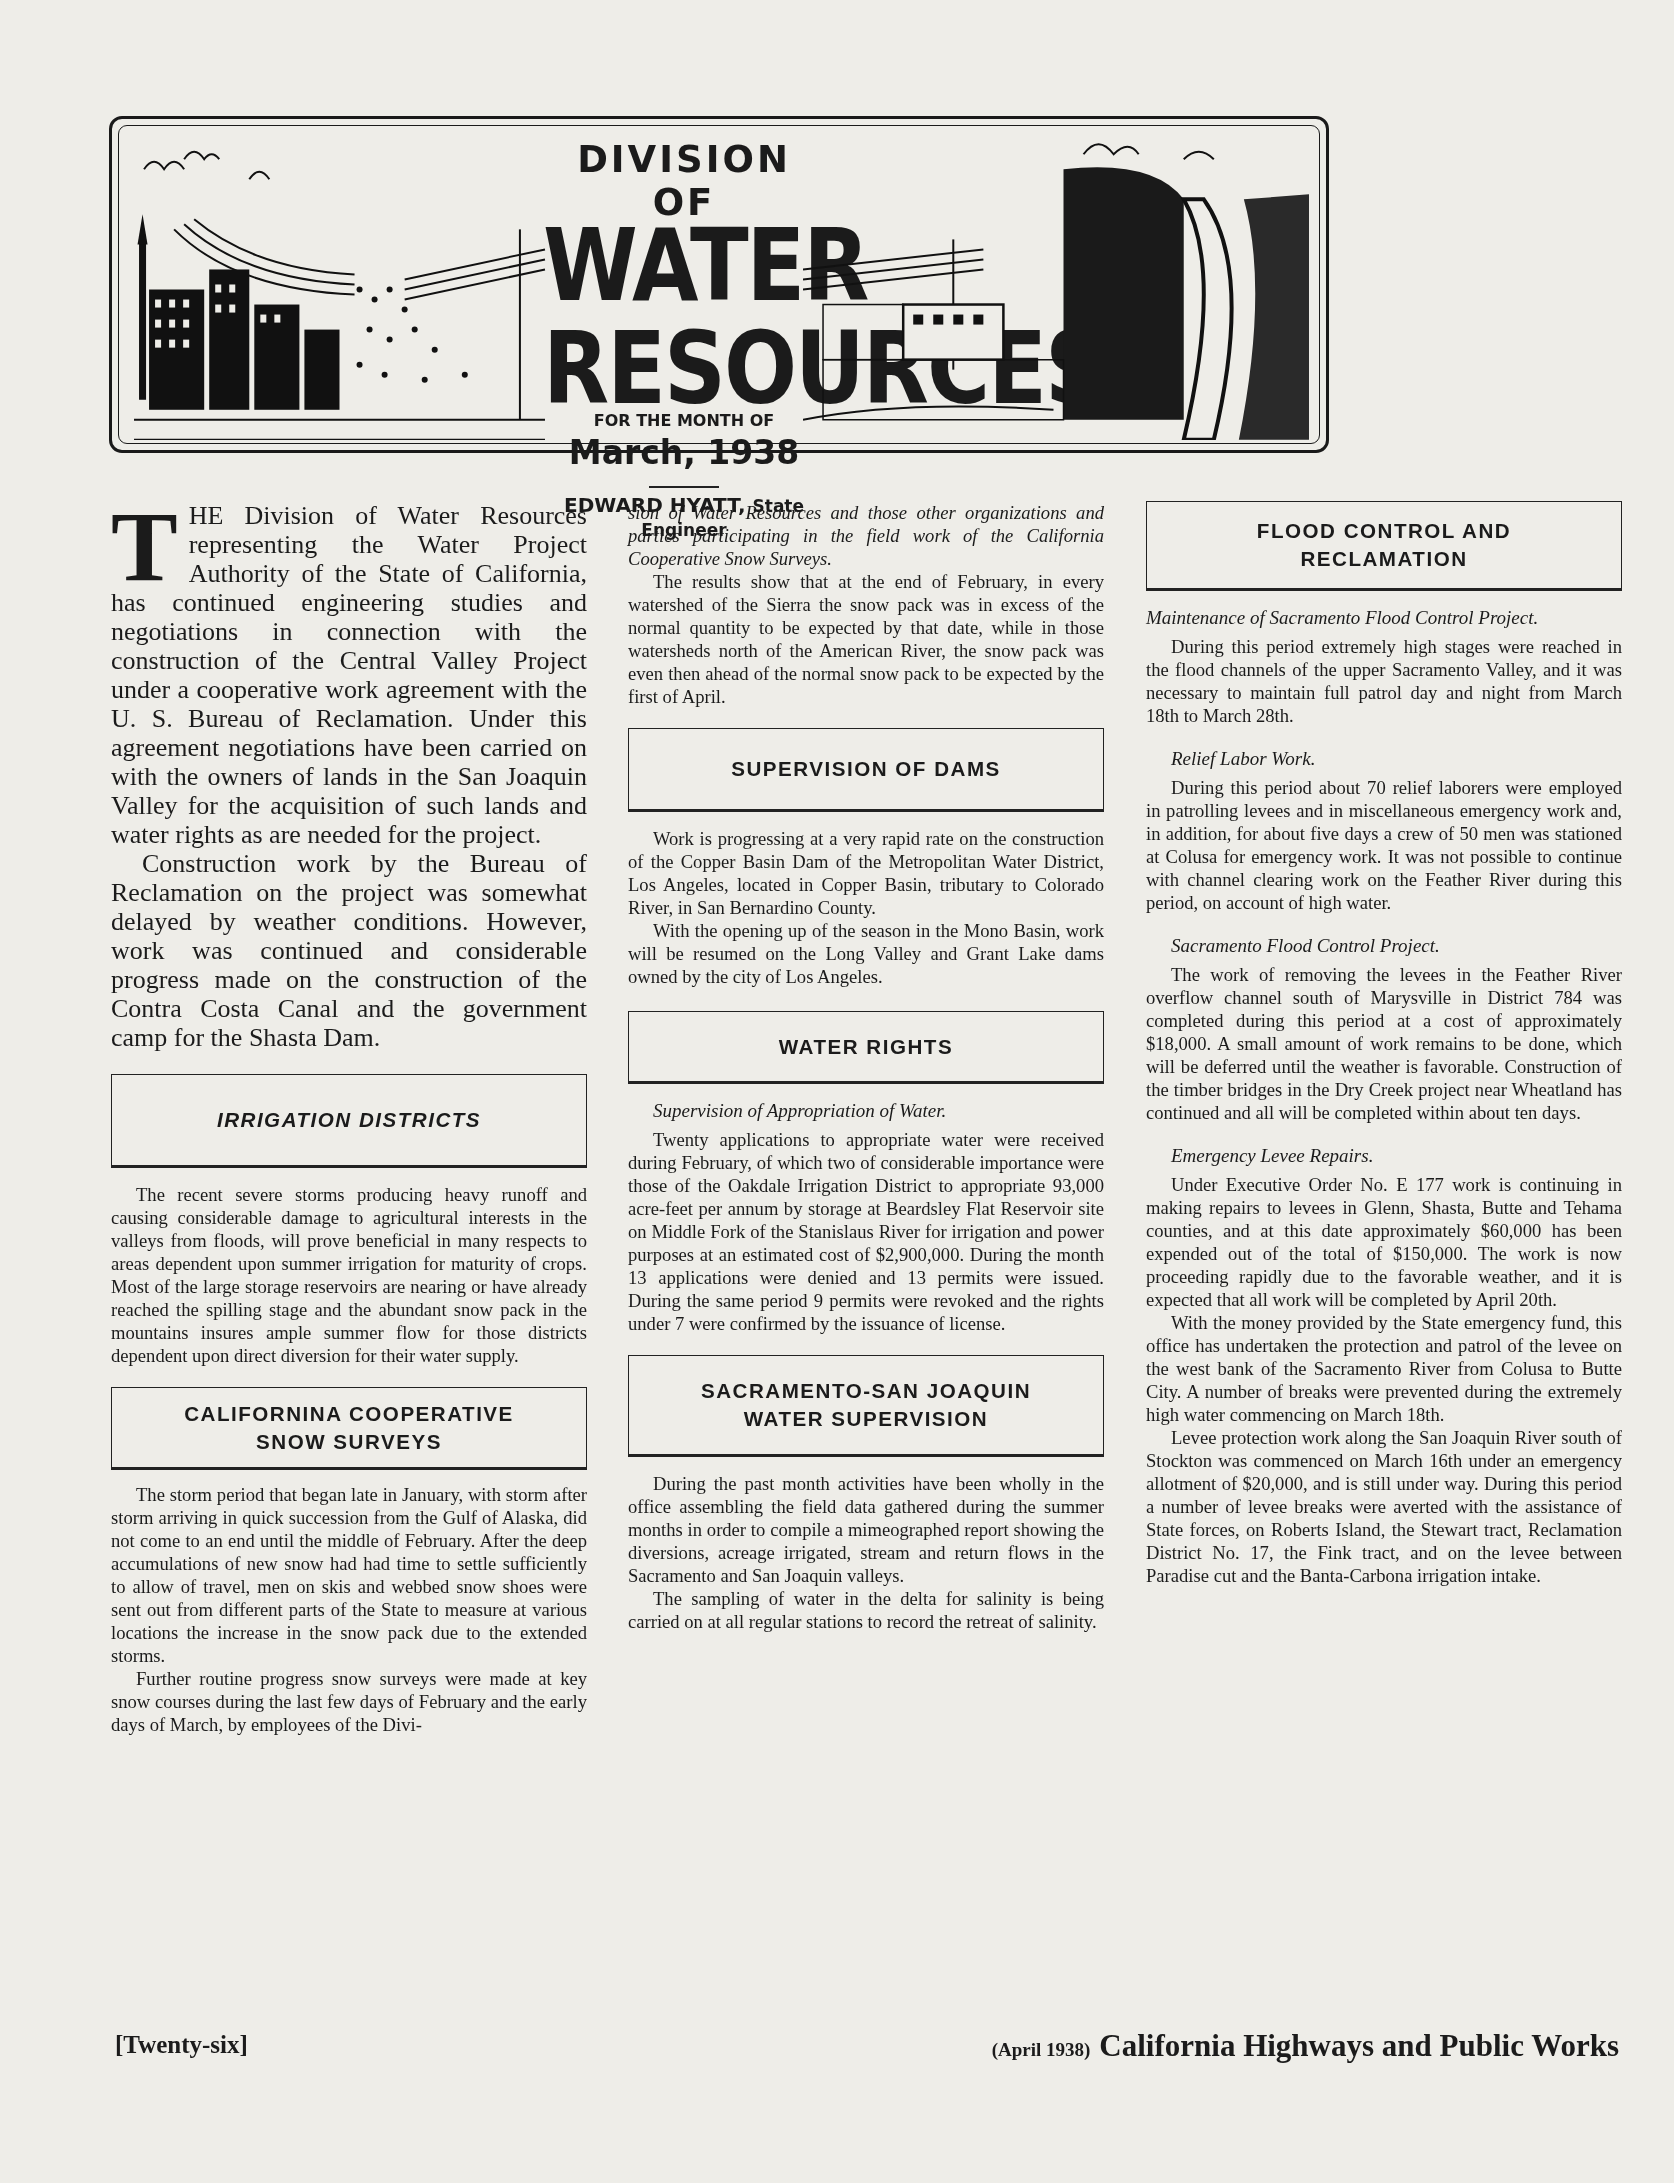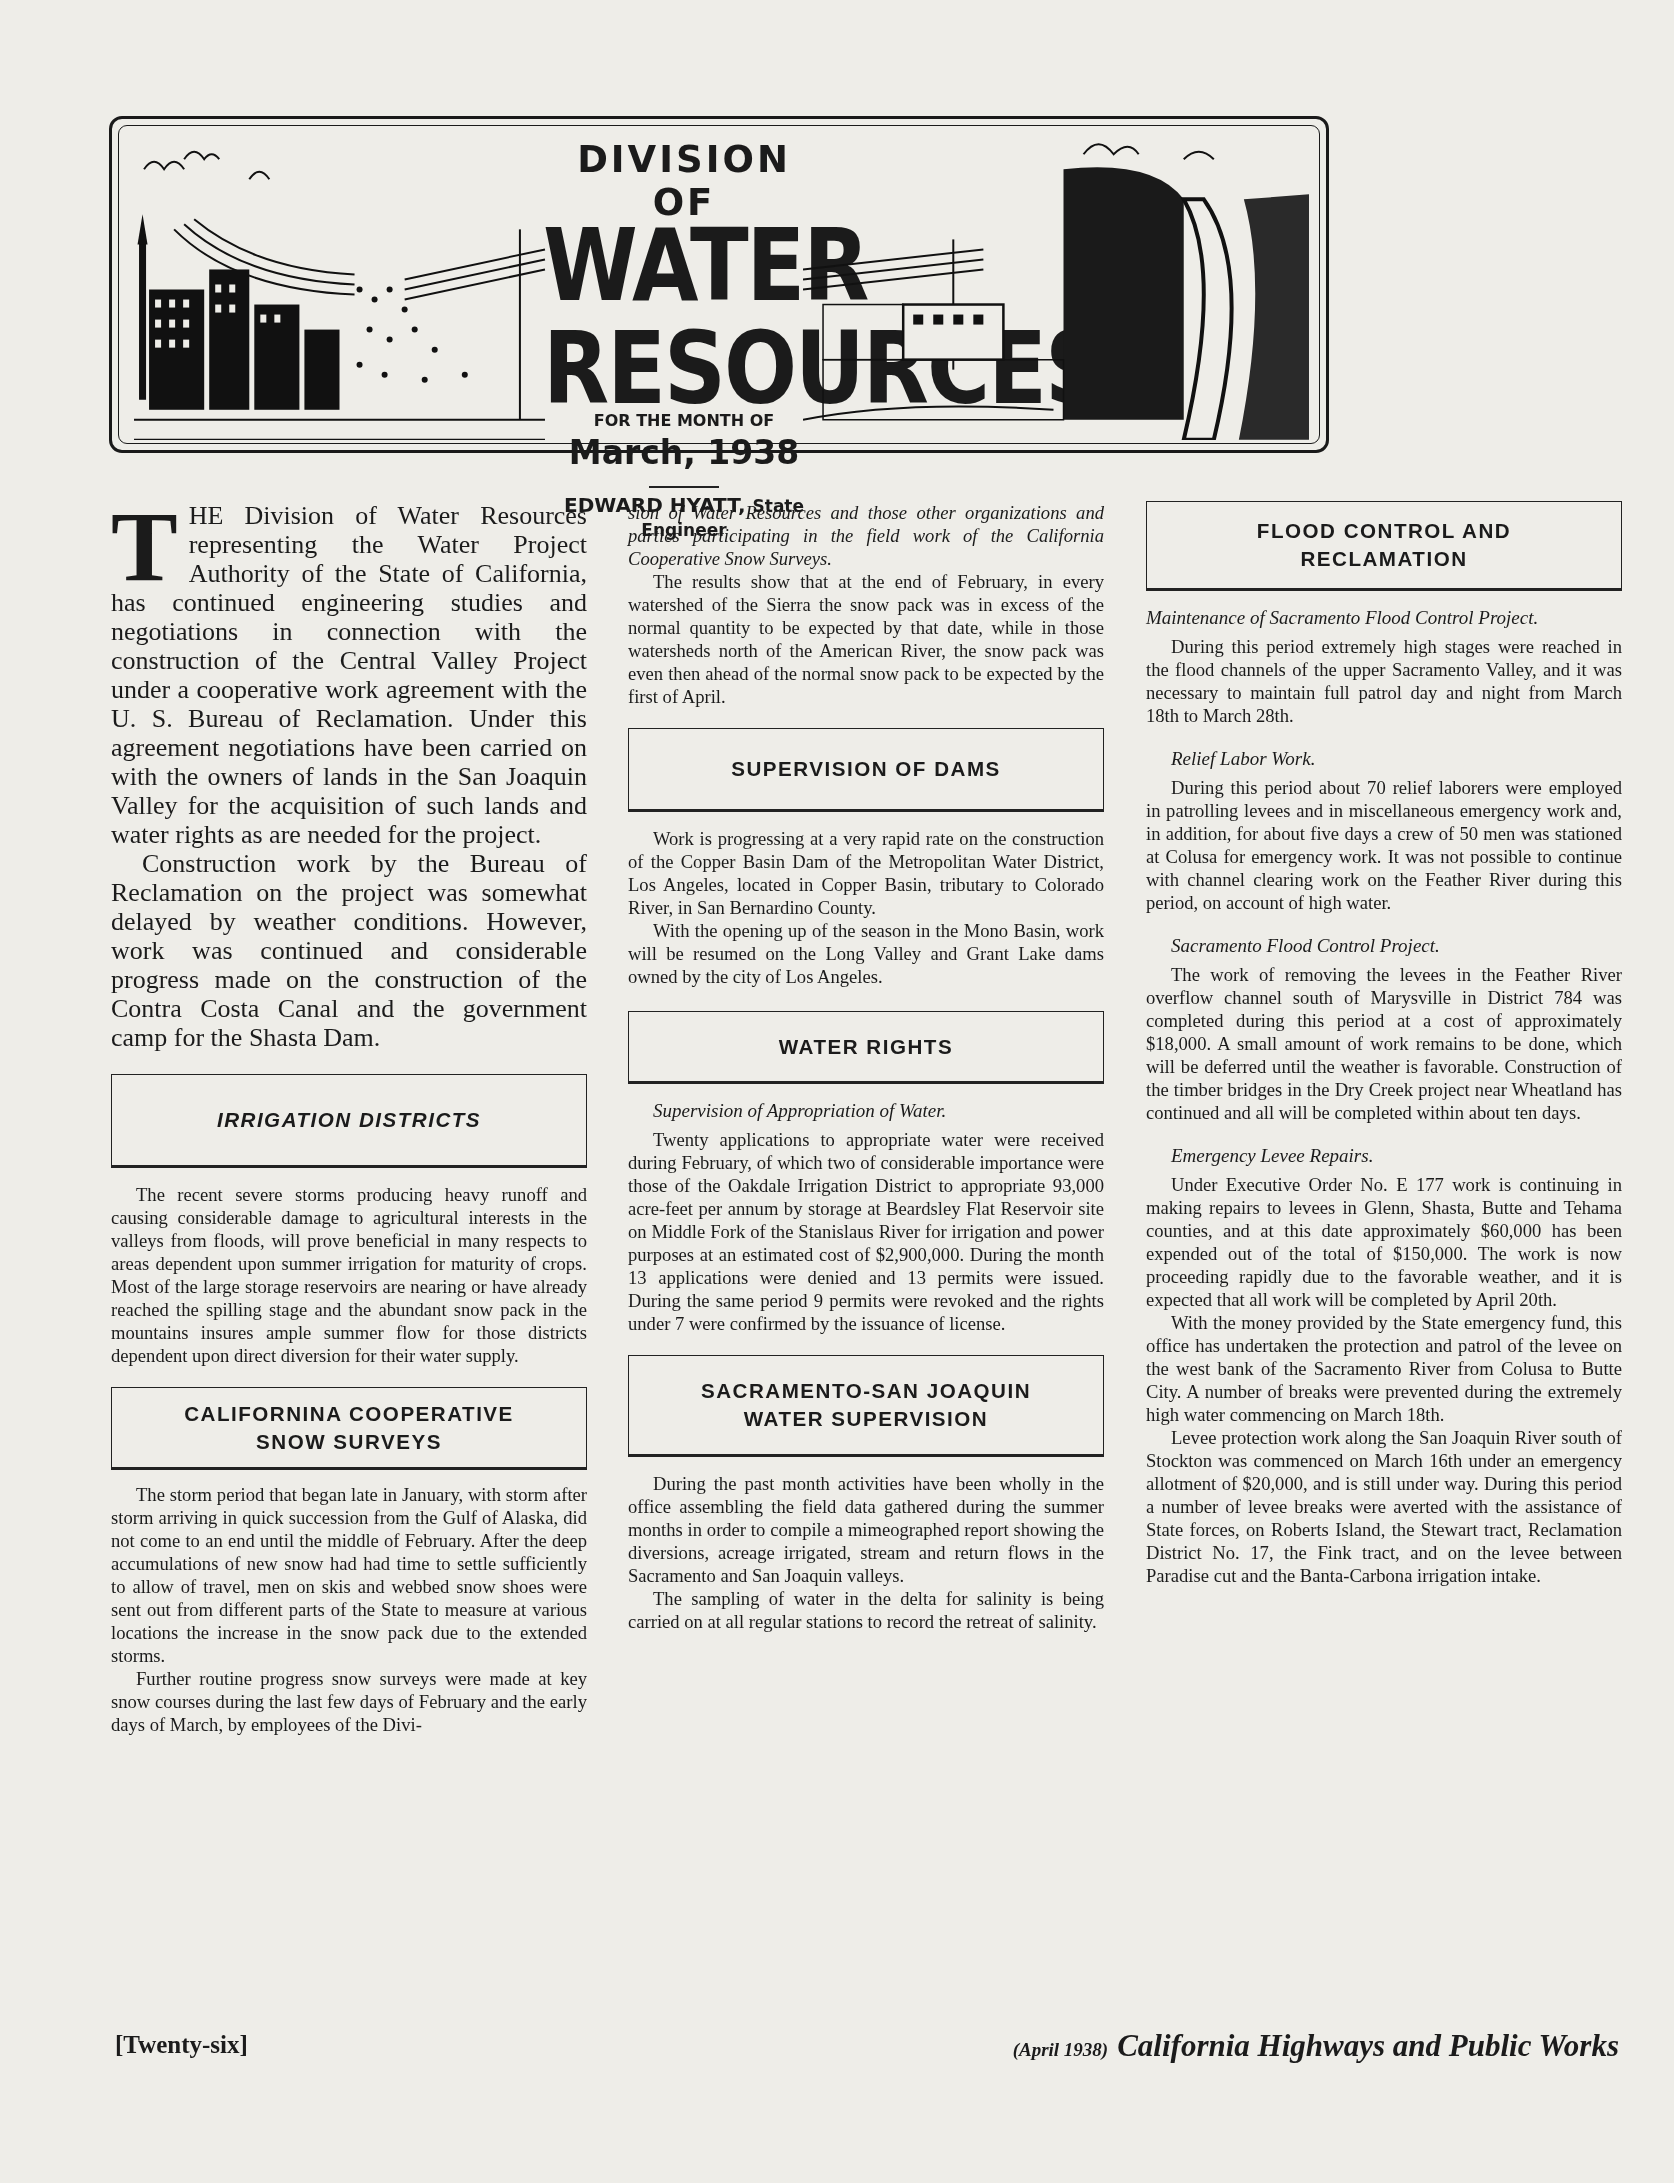--- a/index.html
+++ b/index.html
@@ -57,21 +57,21 @@
     display:flex; flex-direction:column; justify-content:center; align-items:center;
   }
   .subhead { font-style:italic; font-size:19px; line-height:23px; margin:0; }
   .subhead.hang { padding-left:25px; text-indent:-25px; }
 
   
   .footer-left {
     position:absolute; left:115px; top:2031px; font-size:25px; font-weight:bold;
   }
   .footer-right {
-    position:absolute; right:55px; top:2028px; font-style:italic; font-weight:bold;
+    position:absolute; right:55px; top:2028px; font-weight:bold;
   }
   .footer-right .date { font-size:19px; font-weight:bold; }
   .footer-right .mag { font-size:31px; margin-left:7px; }
 </style>
 </head>
 <body>
 
 <div class="masthead">
   <svg class="art-left" viewBox="0 0 860 600">
     <g fill="none" stroke="#111" stroke-width="4">

